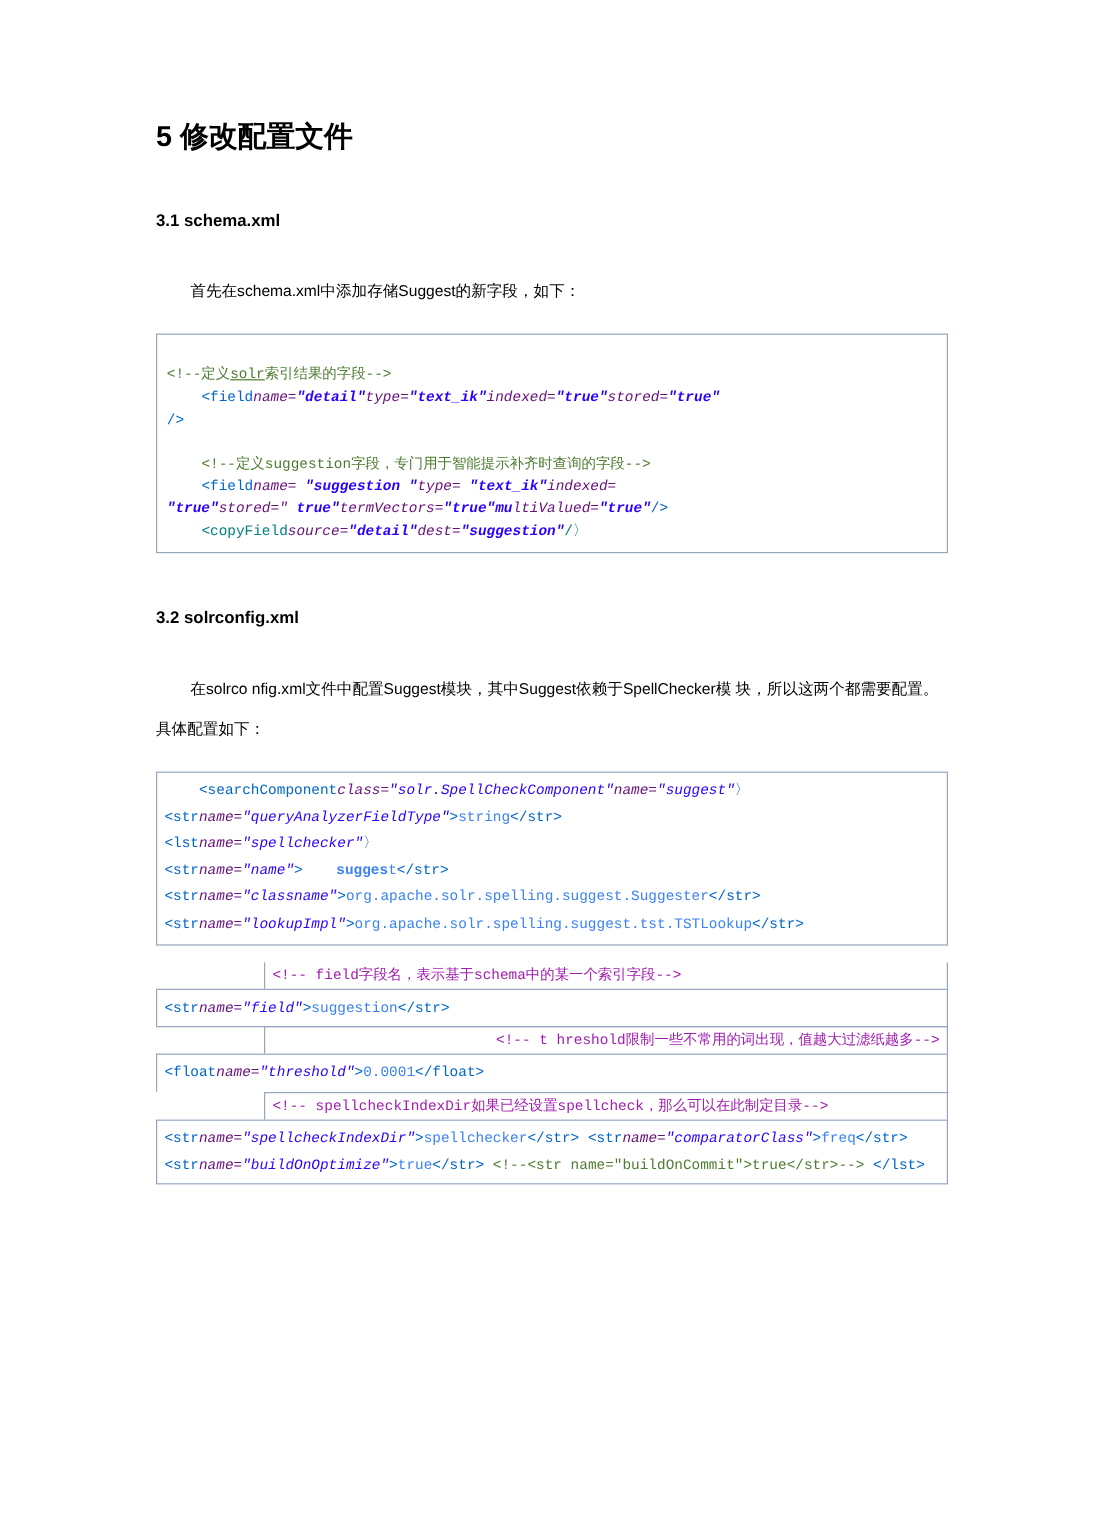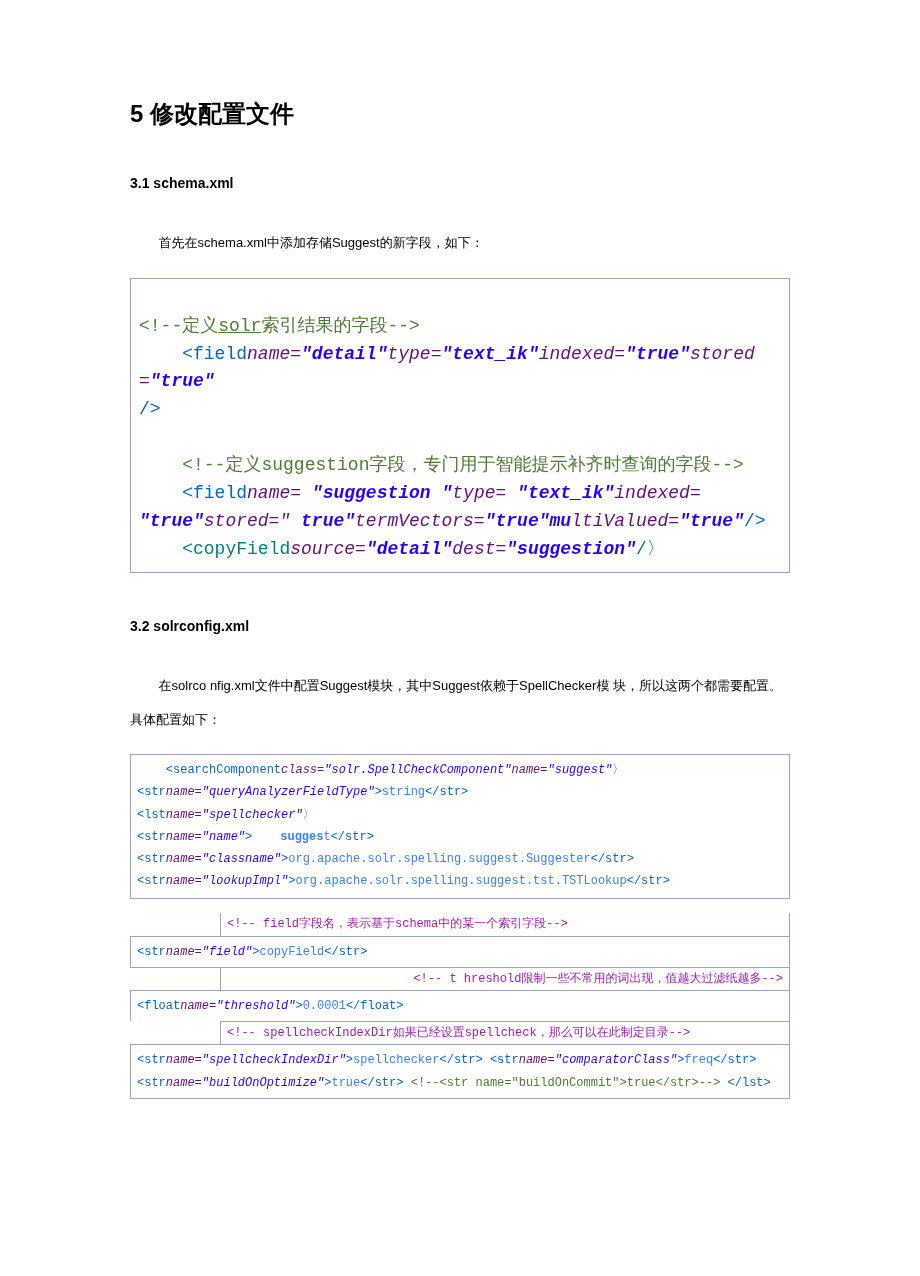--- a/index.html
+++ b/index.html
@@ -23,21 +23,21 @@
   p.body-text {
     font-size: 13px;
     line-height: 2.6;
     margin: 0 0 18px 0;
     text-indent: 2.2em;
   }
   .code-box {
     border: 1px solid #97a6be;
     padding: 6px 8px 8px 8px;
     font-family: Consolas, "Courier New", monospace;
-    font-size: 18px;
+    font-size: 12px;
     line-height: 1.55;
     white-space: pre-wrap;
     word-break: break-all;
     margin: 0 0 14px 0;
   }
   .code-box.small {
     font-size: 12px;
     line-height: 1.85;
     padding: 4px 6px 6px 6px;
   }
@@ -94,21 +94,21 @@
 
 <p class="body-text">在solrco nfig.xml文件中配置Suggest模块，其中Suggest依赖于SpellChecker模 块，所以这两个都需要配置。具体配置如下：</p>
 
 <div class="code-box small">    <span class="cblue">&lt;searchComponent</span><span class="ckw">class=</span><span class="cit">"solr.SpellCheckComponent"</span><span class="ckw">name=</span><span class="cit">"suggest"</span><span class="cblue">〉</span>
 <span class="cblue">&lt;str</span><span class="ckw">name=</span><span class="cit">"queryAnalyzerFieldType"</span><span class="cblue">&gt;</span><span class="cplain">string</span><span class="cblue">&lt;/str&gt;</span>
 <span class="cblue">&lt;lst</span><span class="ckw">name=</span><span class="cit">"spellchecker"</span><span class="cblue">〉</span>
 <span class="cblue">&lt;str</span><span class="ckw">name=</span><span class="cit">"name"</span><span class="cblue">&gt;</span><span class="cplain cbold">sugges</span><span class="cplain">t</span><span class="cblue">&lt;/str&gt;</span>
 <span class="cblue">&lt;str</span><span class="ckw">name=</span><span class="cit">"classname"</span><span class="cblue">&gt;</span><span class="cplain">org.apache.solr.spelling.suggest.Suggester</span><span class="cblue">&lt;/str&gt;</span>
 <span class="cblue">&lt;str</span><span class="ckw">name=</span><span class="cit">"lookupImpl"</span><span class="cblue">&gt;</span><span class="cplain">org.apache.solr.spelling.suggest.tst.TSTLookup</span><span class="cblue">&lt;/str&gt;</span></div>
 <div class="hang-row">&lt;!-- field字段名，表示基于schema中的某一个索引字段--&gt;</div>
-<div class="seg-box"><span class="cblue">&lt;str</span><span class="ckw">name=</span><span class="cit">"field"</span><span class="cblue">&gt;</span><span class="cplain">copyField</span><span class="cblue">&lt;/str&gt;</span>
+<div class="seg-box"><span class="cblue">&lt;str</span><span class="ckw">name=</span><span class="cit">"field"</span><span class="cblue">&gt;</span><span class="cplain">suggestion</span><span class="cblue">&lt;/str&gt;</span>
 </div>
 <div class="hang-row" style="border-top:1px solid #97a6be;margin-top:-1px;text-align:right;">&lt;!-- t hreshold限制一些不常用的词出现，值越大过滤纸越多--&gt;</div>
 <div class="seg-box" style="border-bottom:none;"><span class="cblue">&lt;float</span><span class="ckw">name=</span><span class="cit">"threshold"</span><span class="cblue">&gt;</span><span class="cplain">0.0001</span><span class="cblue">&lt;/float&gt;</span></div>
 <div class="hang-row" style="border-top:1px solid #97a6be;">&lt;!-- spellcheckIndexDir如果已经设置spellcheck，那么可以在此制定目录--&gt;</div>
 <div class="seg-box"><span class="cblue">&lt;str</span><span class="ckw">name=</span><span class="cit">"spellcheckIndexDir"</span><span class="cblue">&gt;</span><span class="cplain">spellchecker</span><span class="cblue">&lt;/str&gt;</span>
 <span class="cblue">&lt;str</span><span class="ckw">name=</span><span class="cit">"comparatorClass"</span><span class="cblue">&gt;</span><span class="cplain">freq</span><span class="cblue">&lt;/str&gt;</span>
 <span class="cblue">&lt;str</span><span class="ckw">name=</span><span class="cit">"buildOnOptimize"</span><span class="cblue">&gt;</span><span class="cplain">true</span><span class="cblue">&lt;/str&gt;</span>
 
 <span class="cgreen">&lt;!--&lt;str name="buildOnCommit"&gt;true&lt;/str&gt;--&gt;</span>
 <span class="cblue">&lt;/lst&gt;</span></div>

